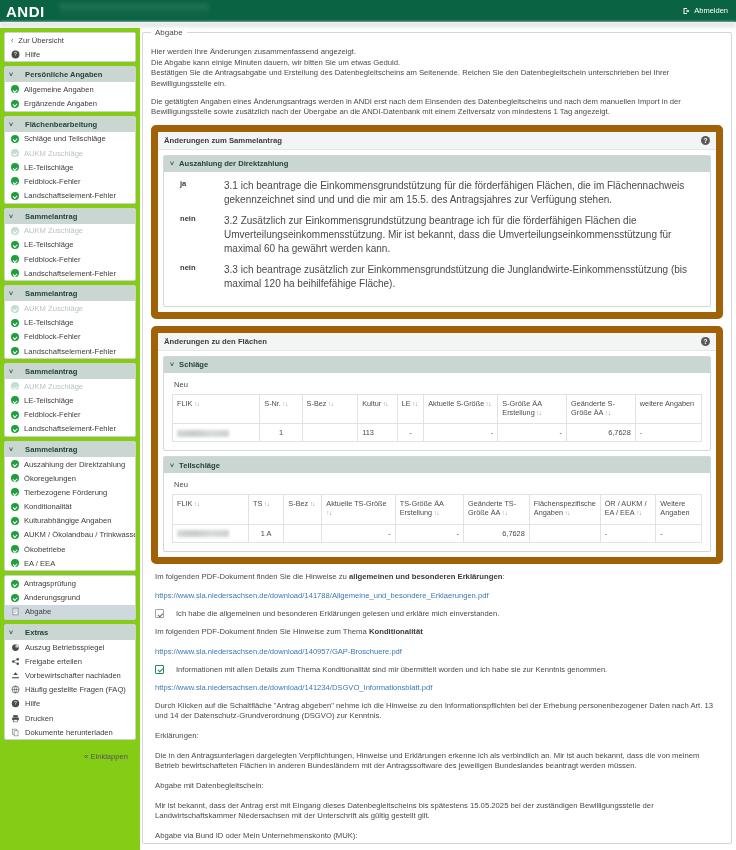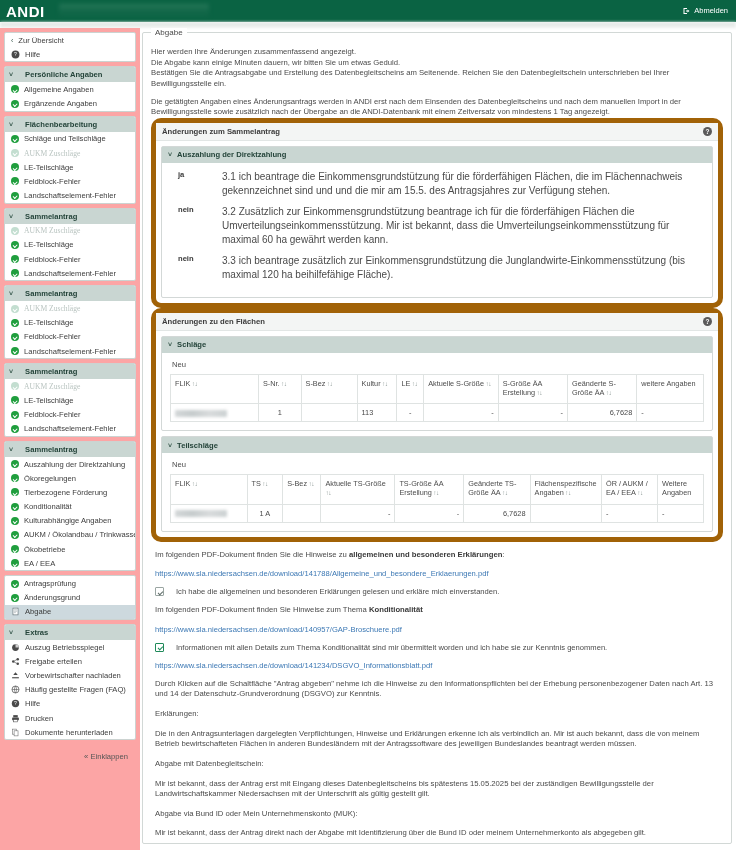--- a/index.html
+++ b/index.html
@@ -38,21 +38,21 @@
   .logout svg { display:block; }
   .subbar {
     height: 6px; width: 736px;
     background: linear-gradient(180deg,#dfe6e3 0%,#eef1ef 100%);
     filter: blur(1.4px);
   }
   
   .page { display: flex; height: 822px; }
   .sidebar {
     width: 140px; flex: 0 0 140px;
-    background: #fca5a5;
+    background: #84cc16;
     padding: 4px 4px 0 4px;
     position: relative;
   }
   .content {
     flex: 1 1 auto;
     padding: 0 4px 0 2px;
   }
   
   .sb-card {
     border: 1px solid #ccd3d1;
@@ -72,21 +72,21 @@
   }
   .sb-item {
     display: flex; align-items: center; gap: 5px;
     padding: 2.6px 4px 2.6px 6px;
     font-size: 7.6px;
     color: #3c3c3c;
     cursor: pointer;
     white-space: nowrap;
   }
   .sb-item.sel { background: #cdd9de; }
-  .sb-item.dim { color: #b9c4c0; font-family: Liberation Serif, serif; }
+  .sb-item.dim { color: #b9c4c0; }
   .sb-plain {
     display: flex; align-items: center; gap: 5px;
     padding: 2.6px 4px 2.6px 6px;
     font-size: 7.6px; color: #3c3c3c; cursor: pointer;
   }
   .chk {
     width: 8px; height: 8px; border-radius: 50%;
     background: #1f9e3d; flex: 0 0 8px;
     position: relative;
   }
@@ -115,21 +115,21 @@
   .fs-legend {
     position: absolute; top: -5px; left: 8px;
     background: #fff; padding: 0 4px;
     font-size: 8px; color: #4a4a4a;
   }
   .intro { padding-top: 14px; }
   .p { line-height: 1.38; margin: 0; font-size: 7.7px; color: #4a4a4a; }
   .p + .p { margin-top: 0; }
   .gap { height: 7px; }
   
-  .panel { border: 5px solid #a16207; border-radius: 10px; }
+  .panel { border: 7px solid #a16207; border-radius: 5px; margin-top: 7px; }
   .panel-head {
     background: #f3f5f4;
     font-weight: bold; font-size: 7.7px; color: #3b3b3b;
     padding: 4px 6px;
     display: flex; align-items: center; justify-content: space-between;
     border-bottom: 1px solid #e2e6e5;
   }
   .panel-body { padding: 0 5px 5px 5px; }
   .sub {
     border: 1px solid #d3d8d7; border-radius: 2px;

